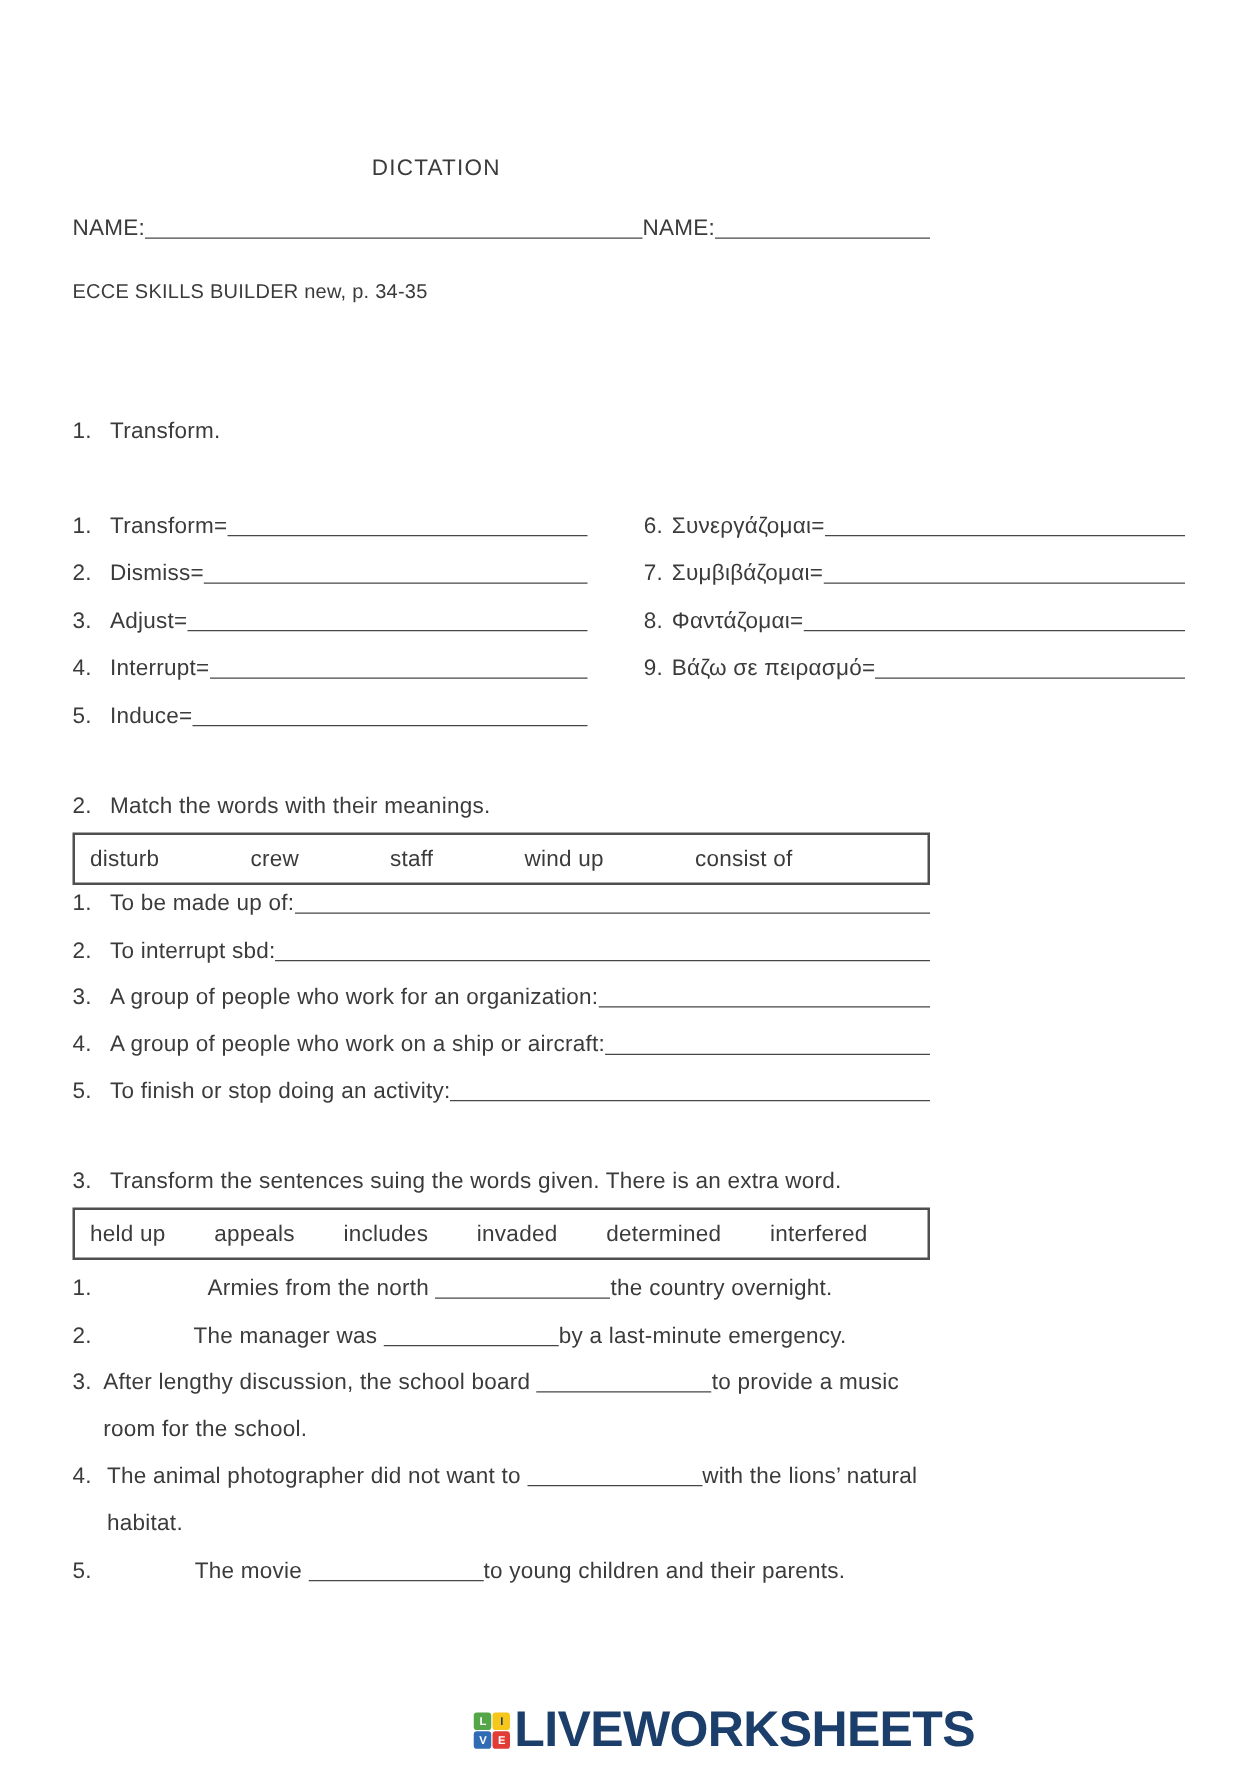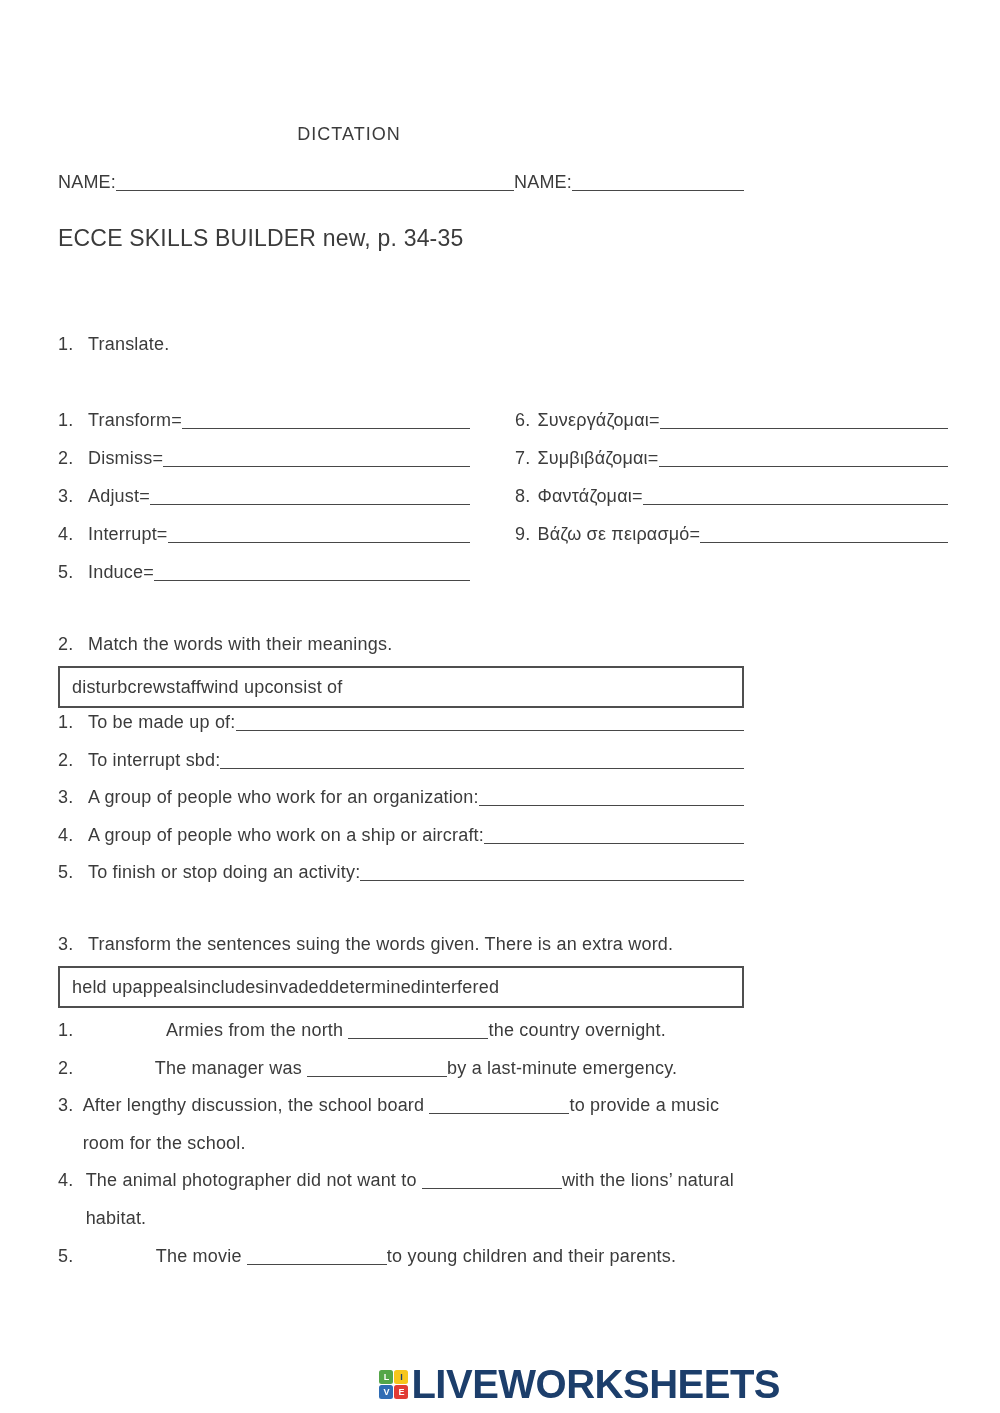--- a/index.html
+++ b/index.html
@@ -28,21 +28,21 @@
     position:relative; top:3px;
     height:2px;
   }
   .grow { flex:1 1 auto; }
   .w172 { width:172px; }
   .blank-s { width:140px; vertical-align:baseline; }
 
   .name-row { top:172px; }
   .name-row .lbl { white-space:pre; }
 
-  .ecce { top:225px; font-size:23px; letter-spacing:.2px; }
+  .ecce { top:225px; font-size:16px; letter-spacing:.2px; }
 
   .sec-heading { font-size:18px; letter-spacing:.2px; display:flex; align-items:baseline; }
   .sec-heading .num { width:30px; flex:0 0 30px; }
   .h1 { top:334px; }
   .h2 { top:634px; }
   .h3 { top:934px; }
 
   .num { width:30px; flex:0 0 30px; }
   .num-tight { margin-right:7px; }
 
@@ -50,21 +50,21 @@
     top:410px;
     display:grid;
     grid-template-columns:412px 433px;
     column-gap:45px;
   }
   .tr-row { display:flex; align-items:baseline; height:38px; font-size:18px; letter-spacing:.2px; }
 
   .word-box {
     border:2px solid #4f4f4f;
     height:42px;
-    display:flex; align-items:center; justify-content:flex-start;
+    display:flex; align-items:center; justify-content:space-between;
     font-size:18px; letter-spacing:.2px;
     padding-left:12px;
   }
   .box1 { top:666px; padding-right:108px; }
   .box2 { top:966px; padding-right:48px; }
 
   .items { font-size:18px; letter-spacing:.2px; }
   .m-items { top:712px; }
   .m-row { display:flex; align-items:baseline; height:37.5px; }
 
@@ -110,21 +110,21 @@
     <span class="lbl">NAME:</span>
     <span class="blank grow"></span>
     <span class="lbl">NAME:</span>
     <span class="blank w172"></span>
   </div>
 
   <div class="abs ecce">ECCE SKILLS BUILDER new, p. 34-35</div>
 
   <div class="abs sec-heading h1">
     <span class="num">1.</span>
-    <span>Translate.</span>
+    <span>Transform.</span>
   </div>
 
   <div class="abs tr-grid">
     <div>
       <div class="tr-row">
         <span class="num">1.</span>
         <span>Transform=</span>
         <span class="blank grow"></span>
       </div>
       <div class="tr-row">

